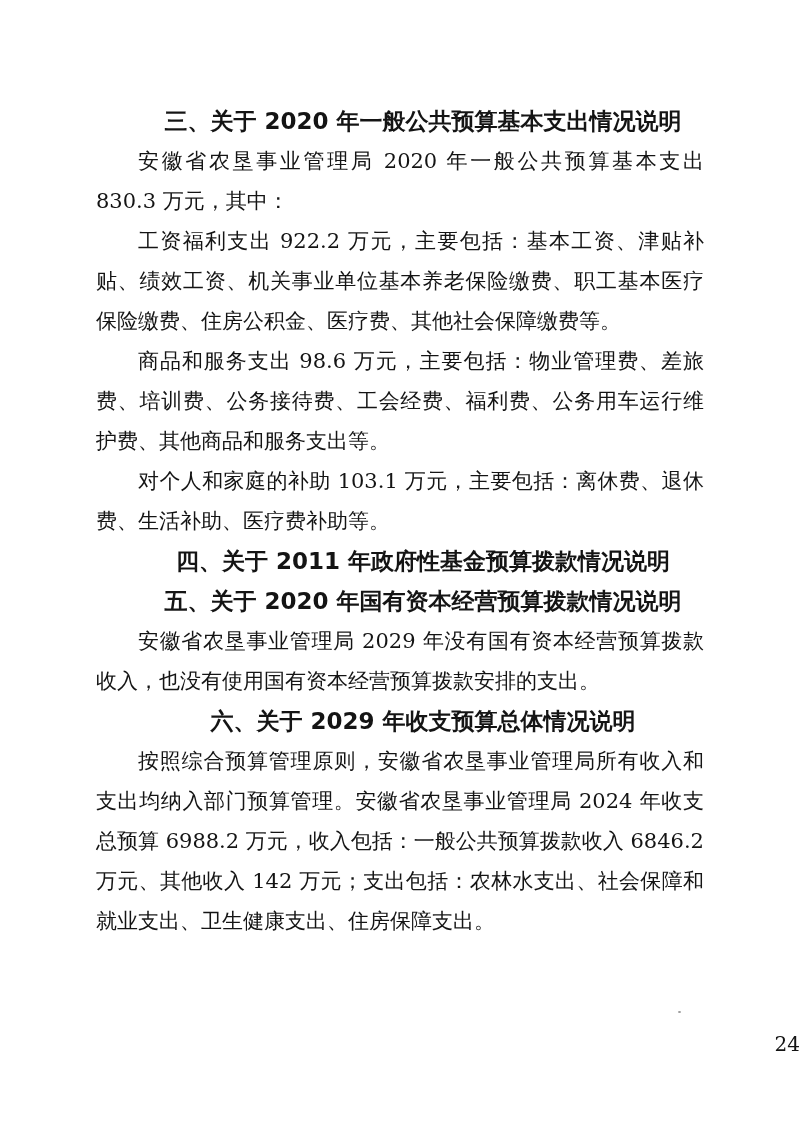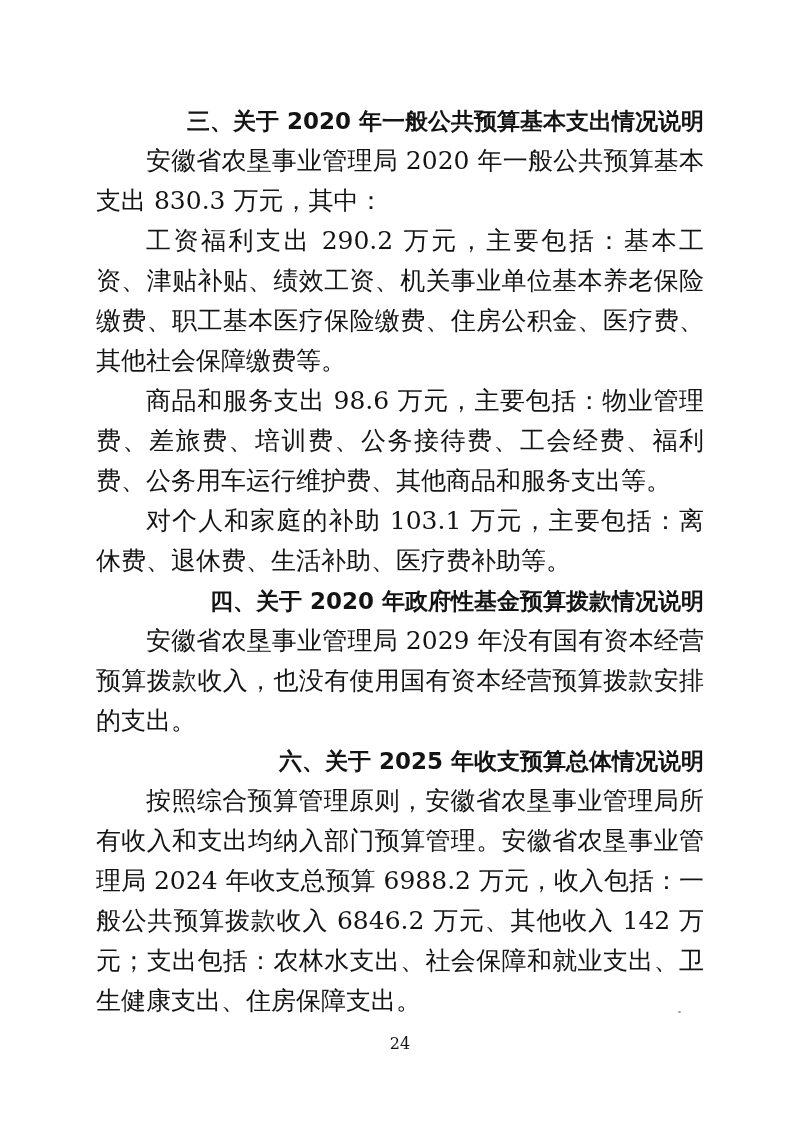--- a/index.html
+++ b/index.html
@@ -21,63 +21,64 @@
     top: 101px;
     width: 608px;
   }
   .heading {
     margin: 0;
     font-family: "DejaVu Sans", "Liberation Sans", sans-serif;
     font-weight: bold;
     font-size: 23px;
     line-height: 40px;
     text-indent: 2em;
-    text-align: right;
+    text-align: center;
     white-space: nowrap;
   }
   .para {
     margin: 0;
     font-family: "DejaVu Serif", "Liberation Serif", serif;
-    font-size: 25px;
+    font-size: 21px;
     line-height: 40px;
     text-indent: 2em;
     text-align: justify;
     text-justify: inter-ideograph;
   }
   .page-number {
     position: absolute;
     left: 0;
     top: 1034px;
     width: 800px;
-    text-align: center;
+    text-align: right;
     font-family: "DejaVu Serif", "Liberation Serif", serif;
-    font-size: 16px;
+    font-size: 20px;
     line-height: 20px;
     color: #141414;
   }
   .speck {
     position: absolute;
     left: 678px;
     top: 1011px;
     width: 3px;
     height: 2px;
     background: #9a9a9a;
     border-radius: 50%;
   }
 </style>
 </head>
 <body>
 
 <div class="page">
   <div class="content">
     <h2 class="heading">三、关于 2020 年一般公共预算基本支出情况说明</h2>
     <p class="para">安徽省农垦事业管理局 2020 年一般公共预算基本支出 830.3 万元，其中：</p>
-    <p class="para">工资福利支出 290.2 万元，主要包括：基本工资、津贴补贴、绩效工资、机关事业单位基本养老保险缴费、职工基本医疗保险缴费、住房公积金、医疗费、其他社会保障缴费等。</p>
+    <p class="para">工资福利支出 922.2 万元，主要包括：基本工资、津贴补贴、绩效工资、机关事业单位基本养老保险缴费、职工基本医疗保险缴费、住房公积金、医疗费、其他社会保障缴费等。</p>
     <p class="para">商品和服务支出 98.6 万元，主要包括：物业管理费、差旅费、培训费、公务接待费、工会经费、福利费、公务用车运行维护费、其他商品和服务支出等。</p>
     <p class="para">对个人和家庭的补助 103.1 万元，主要包括：离休费、退休费、生活补助、医疗费补助等。</p>
-    <h2 class="heading">四、关于 2020 年政府性基金预算拨款情况说明</h2>
+    <h2 class="heading">四、关于 2011 年政府性基金预算拨款情况说明</h2>
+    <h2 class="heading">五、关于 2020 年国有资本经营预算拨款情况说明</h2>
     <p class="para">安徽省农垦事业管理局 2029 年没有国有资本经营预算拨款收入，也没有使用国有资本经营预算拨款安排的支出。</p>
-    <h2 class="heading">六、关于 2025 年收支预算总体情况说明</h2>
+    <h2 class="heading">六、关于 2029 年收支预算总体情况说明</h2>
     <p class="para">按照综合预算管理原则，安徽省农垦事业管理局所有收入和支出均纳入部门预算管理。安徽省农垦事业管理局 2024 年收支总预算 6988.2 万元，收入包括：一般公共预算拨款收入 6846.2 万元、其他收入 142 万元；支出包括：农林水支出、社会保障和就业支出、卫生健康支出、住房保障支出。</p>
   </div>
   <div class="speck"></div>
   <div class="page-number">24</div>
 </div>
 
 </body></html>

